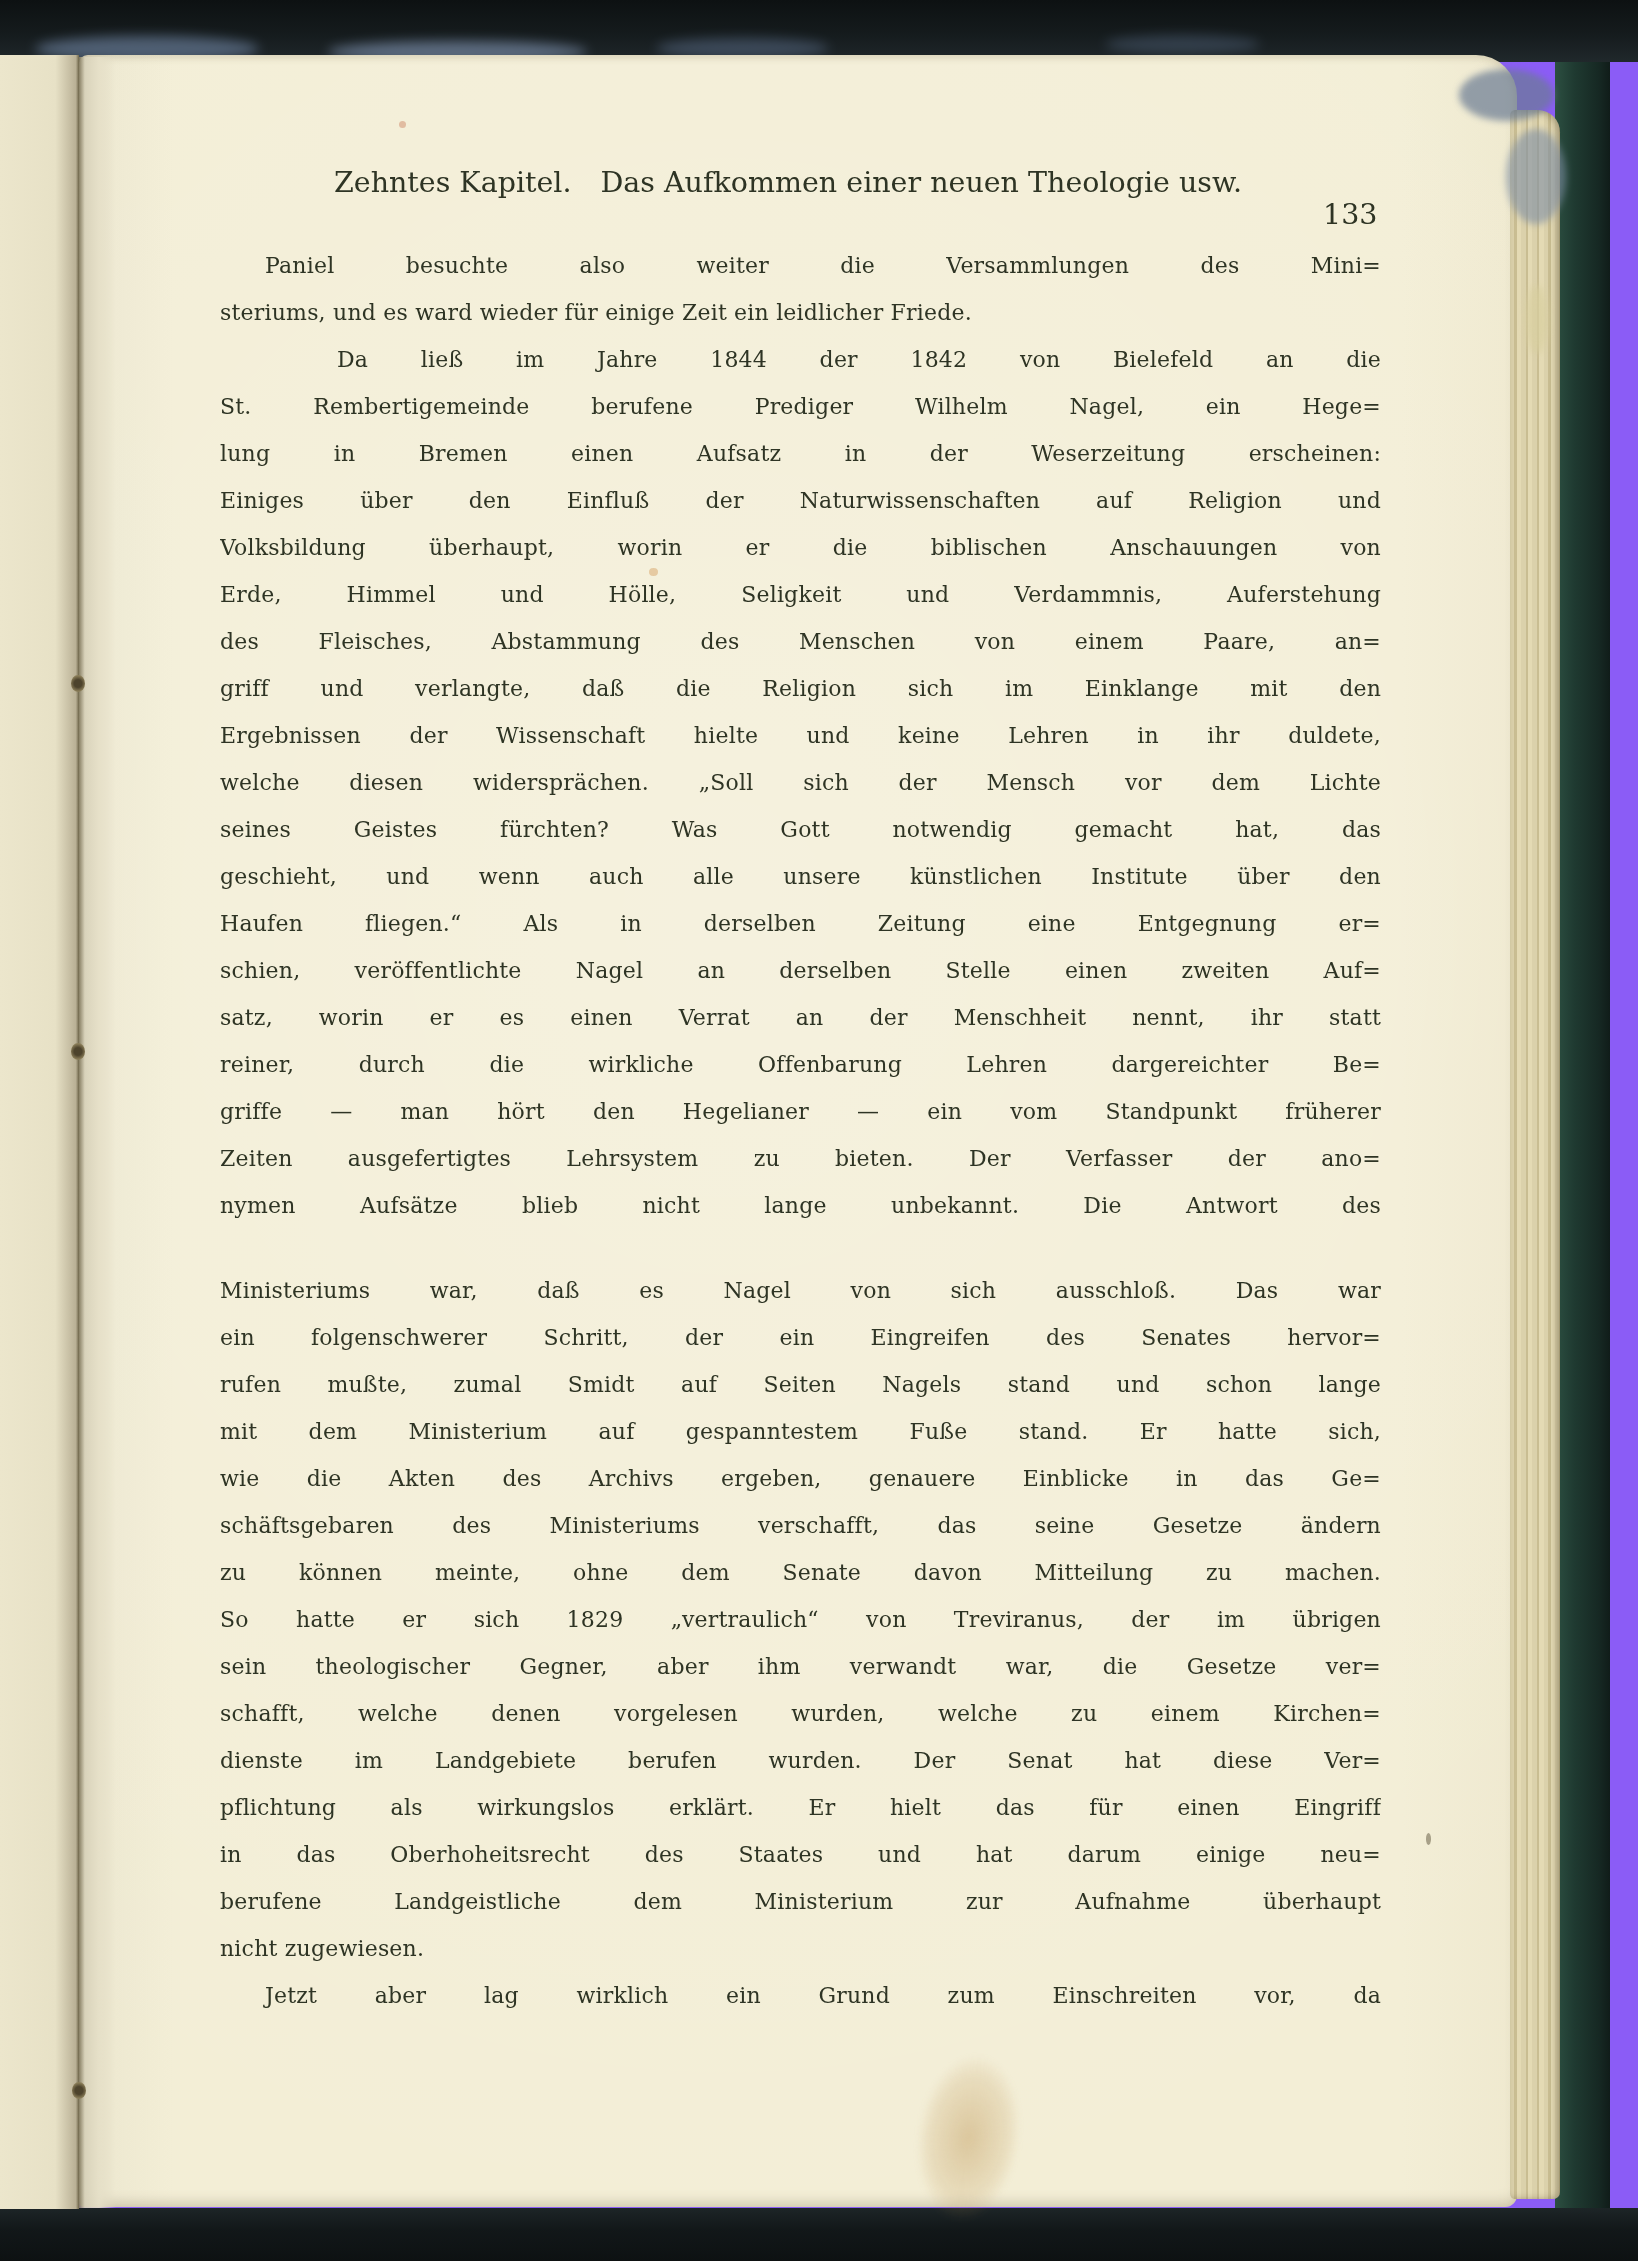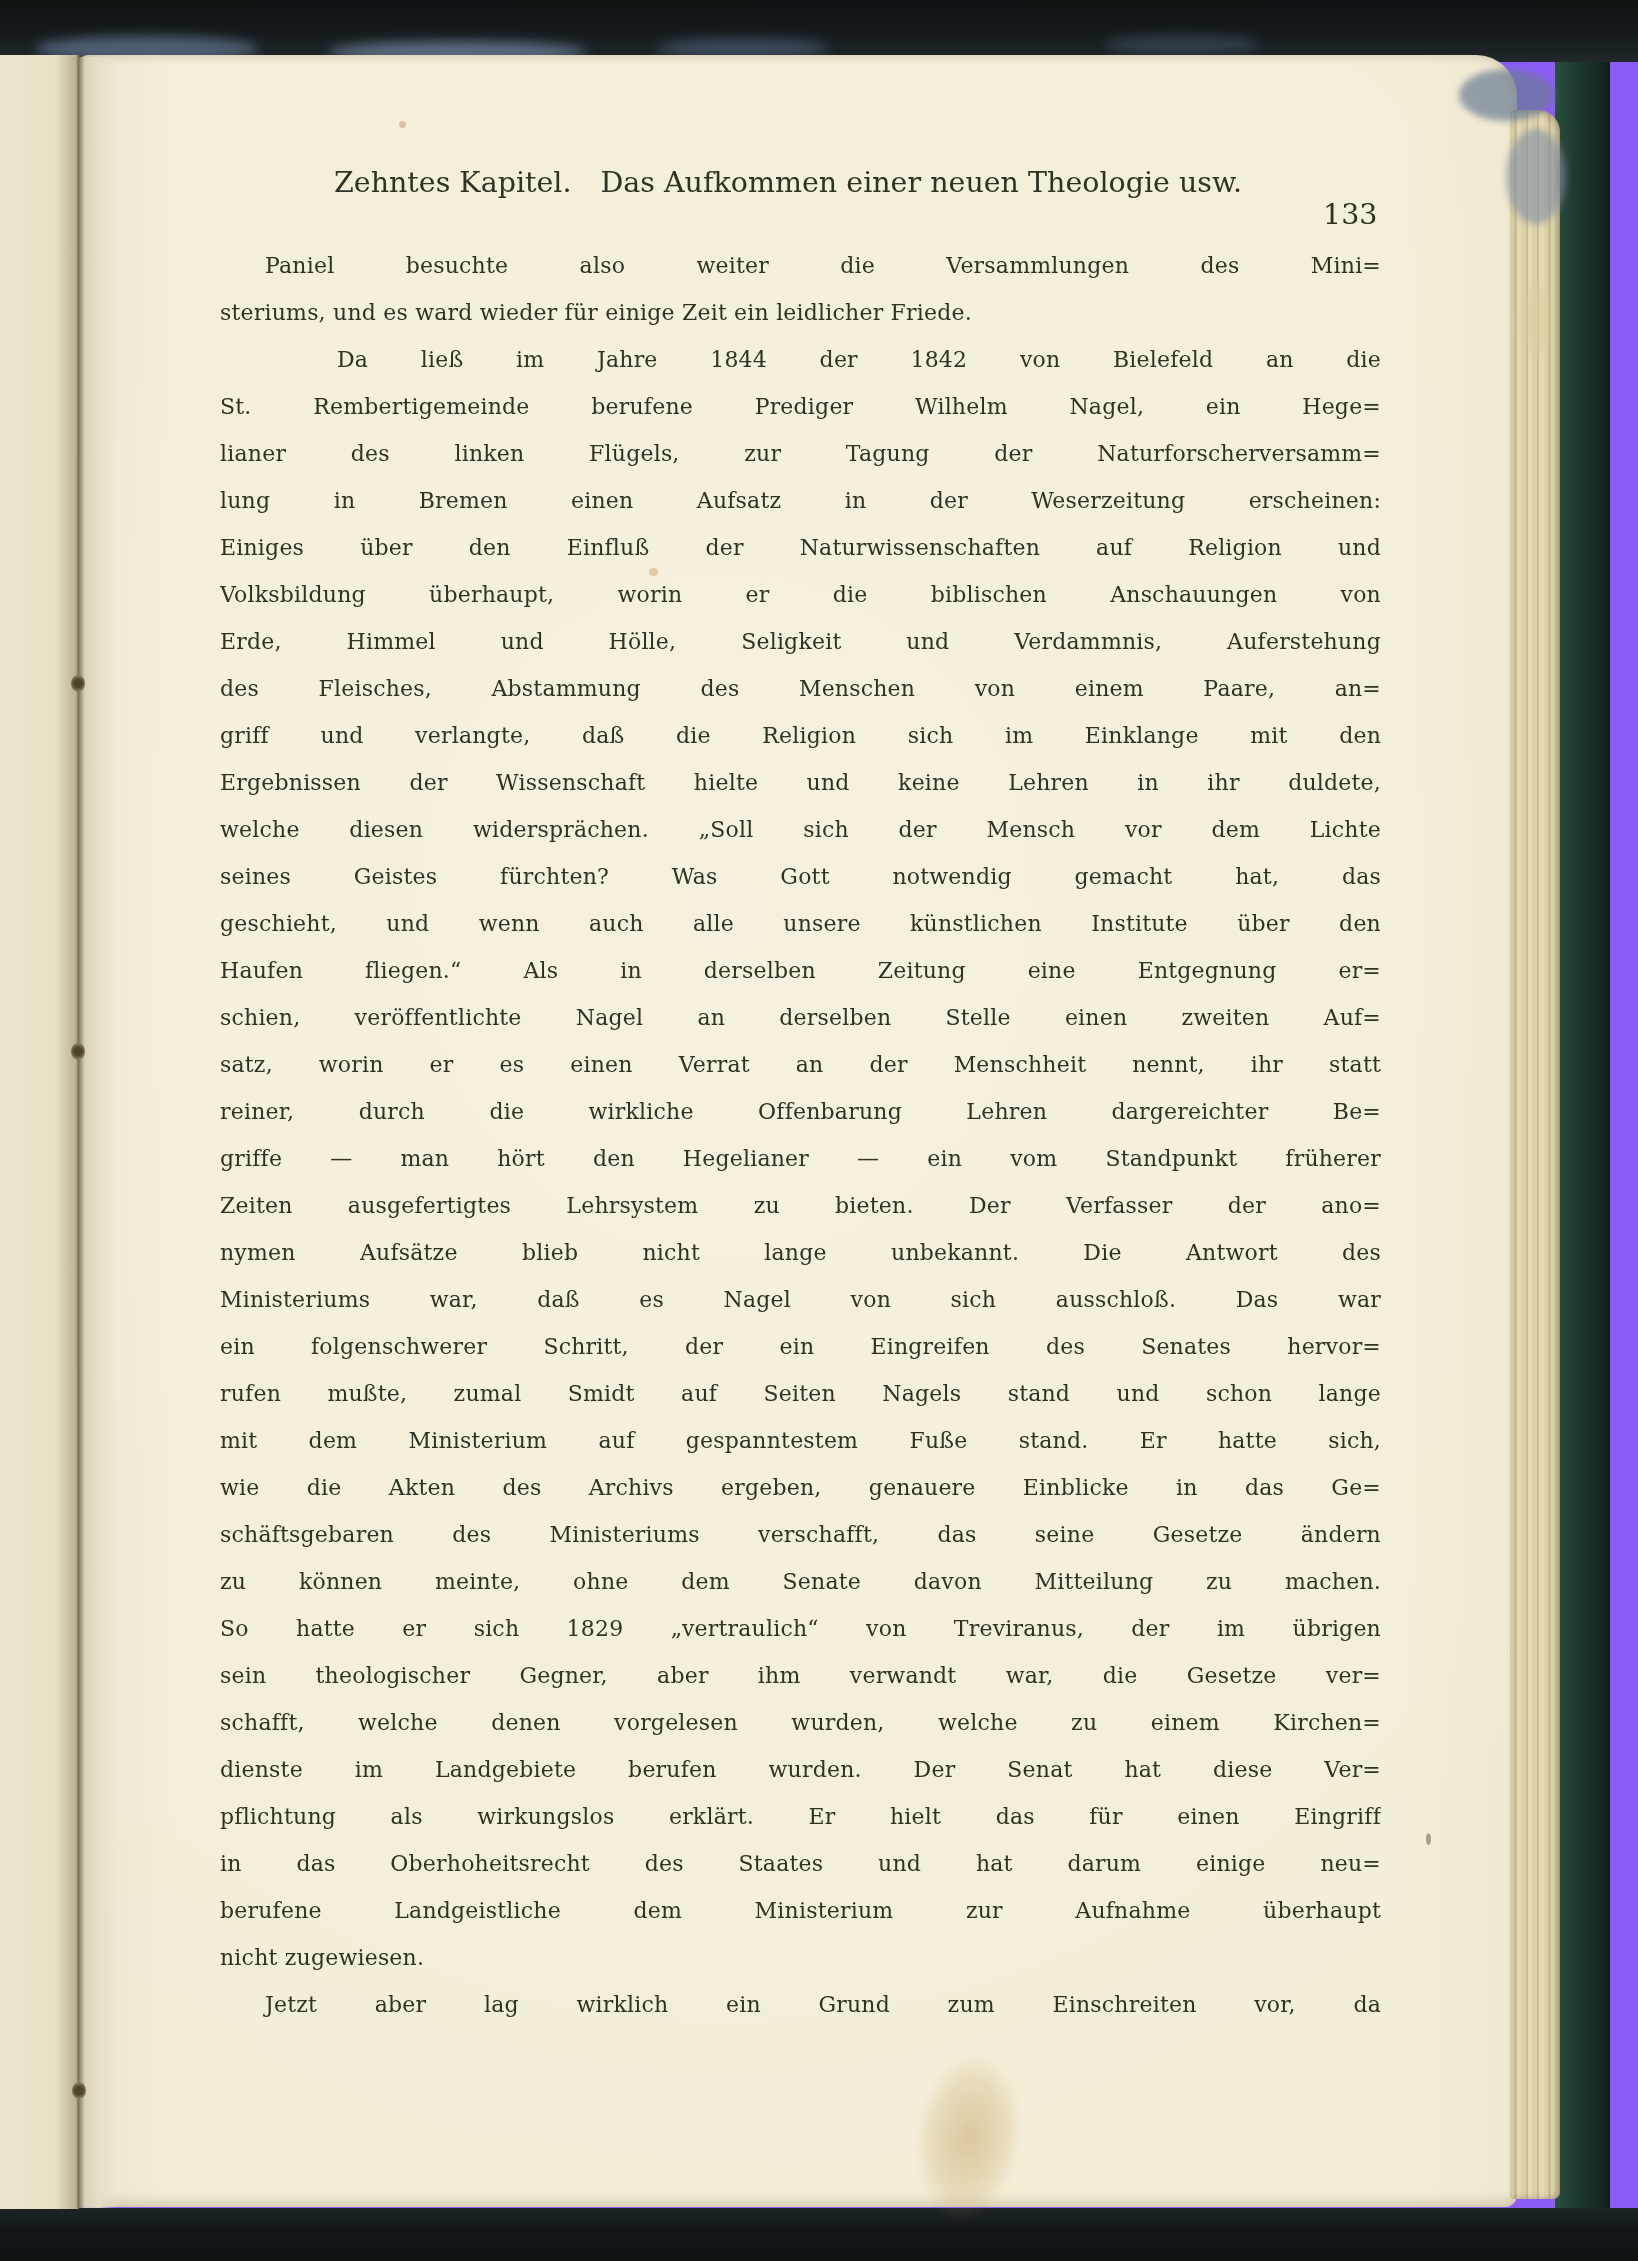--- a/index.html
+++ b/index.html
@@ -118,39 +118,38 @@
       <span id="chapter-label">Zehntes Kapitel.</span><span id="chapter-title">Das Aufkommen einer neuen Theologie usw.</span>
     </span>
     <span id="page-number">133</span>
   </div>
 
   <div id="text-block">
       <div class="line j" style="text-indent: 45px;">Paniel besuchte also weiter die Versammlungen des Mini=</div>
       <div class="line" style="text-indent: 0px;">steriums, und es ward wieder für einige Zeit ein leidlicher Friede.</div>
       <div class="line j" style="text-indent: 117px;">Da ließ im Jahre 1844 der 1842 von Bielefeld an die</div>
       <div class="line j" style="text-indent: 0px;">St. Rembertigemeinde berufene Prediger Wilhelm Nagel, ein Hege=</div>
-      <div class="line j" style="text-indent: 0px;">lianer des linken Flügels, zur Tagung der Naturforscherversamm=</div>
       <div class="line j" style="text-indent: 0px;">lung in Bremen einen Aufsatz in der Weserzeitung erscheinen:</div>
       <div class="line j" style="text-indent: 0px;">Einiges über den Einfluß der Naturwissenschaften auf Religion und</div>
       <div class="line j" style="text-indent: 0px;">Volksbildung überhaupt, worin er die biblischen Anschauungen von</div>
       <div class="line j" style="text-indent: 0px;">Erde, Himmel und Hölle, Seligkeit und Verdammnis, Auferstehung</div>
       <div class="line j" style="text-indent: 0px;">des Fleisches, Abstammung des Menschen von einem Paare, an=</div>
       <div class="line j" style="text-indent: 0px;">griff und verlangte, daß die Religion sich im Einklange mit den</div>
       <div class="line j" style="text-indent: 0px;">Ergebnissen der Wissenschaft hielte und keine Lehren in ihr duldete,</div>
       <div class="line j" style="text-indent: 0px;">welche diesen widersprächen.  „Soll sich der Mensch vor dem Lichte</div>
       <div class="line j" style="text-indent: 0px;">seines Geistes fürchten?  Was Gott notwendig gemacht hat, das</div>
       <div class="line j" style="text-indent: 0px;">geschieht, und wenn auch alle unsere künstlichen Institute über den</div>
       <div class="line j" style="text-indent: 0px;">Haufen fliegen.“  Als in derselben Zeitung eine Entgegnung er=</div>
       <div class="line j" style="text-indent: 0px;">schien, veröffentlichte Nagel an derselben Stelle einen zweiten Auf=</div>
       <div class="line j" style="text-indent: 0px;">satz, worin er es einen Verrat an der Menschheit nennt, ihr statt</div>
       <div class="line j" style="text-indent: 0px;">reiner, durch die wirkliche Offenbarung Lehren dargereichter Be=</div>
       <div class="line j" style="text-indent: 0px;">griffe — man hört den Hegelianer — ein vom Standpunkt früherer</div>
       <div class="line j" style="text-indent: 0px;">Zeiten ausgefertigtes Lehrsystem zu bieten.  Der Verfasser der ano=</div>
       <div class="line j" style="text-indent: 0px;">nymen Aufsätze blieb nicht lange unbekannt.  Die Antwort des</div>
-      <div class="line j" style="text-indent: 0px;">Ministeriums war, daß es Nagel von sich ausschloß.  Das war</div>
+      <div class="line j" style="text-indent: 0px; margin-top: 38px;">Ministeriums war, daß es Nagel von sich ausschloß.  Das war</div>
       <div class="line j" style="text-indent: 0px;">ein folgenschwerer Schritt, der ein Eingreifen des Senates hervor=</div>
       <div class="line j" style="text-indent: 0px;">rufen mußte, zumal Smidt auf Seiten Nagels stand und schon lange</div>
       <div class="line j" style="text-indent: 0px;">mit dem Ministerium auf gespanntestem Fuße stand.  Er hatte sich,</div>
       <div class="line j" style="text-indent: 0px;">wie die Akten des Archivs ergeben, genauere Einblicke in das Ge=</div>
       <div class="line j" style="text-indent: 0px;">schäftsgebaren des Ministeriums verschafft, das seine Gesetze ändern</div>
       <div class="line j" style="text-indent: 0px;">zu können meinte, ohne dem Senate davon Mitteilung zu machen.</div>
       <div class="line j" style="text-indent: 0px;">So hatte er sich 1829 „vertraulich“ von Treviranus, der im übrigen</div>
       <div class="line j" style="text-indent: 0px;">sein theologischer Gegner, aber ihm verwandt war, die Gesetze ver=</div>
       <div class="line j" style="text-indent: 0px;">schafft, welche denen vorgelesen wurden, welche zu einem Kirchen=</div>
       <div class="line j" style="text-indent: 0px;">dienste im Landgebiete berufen wurden.  Der Senat hat diese Ver=</div>

